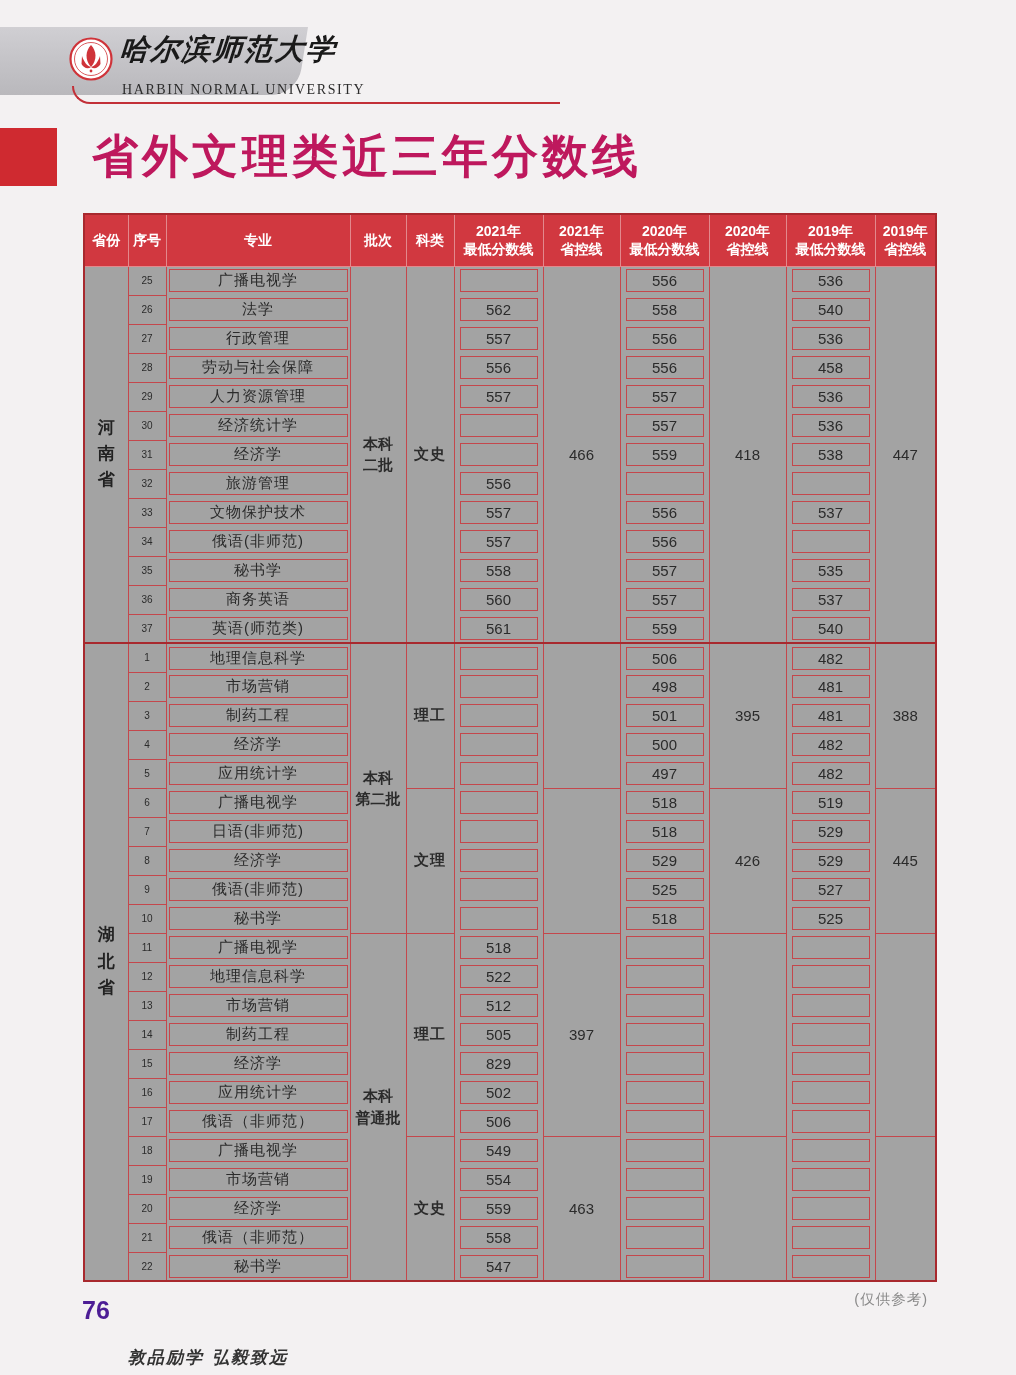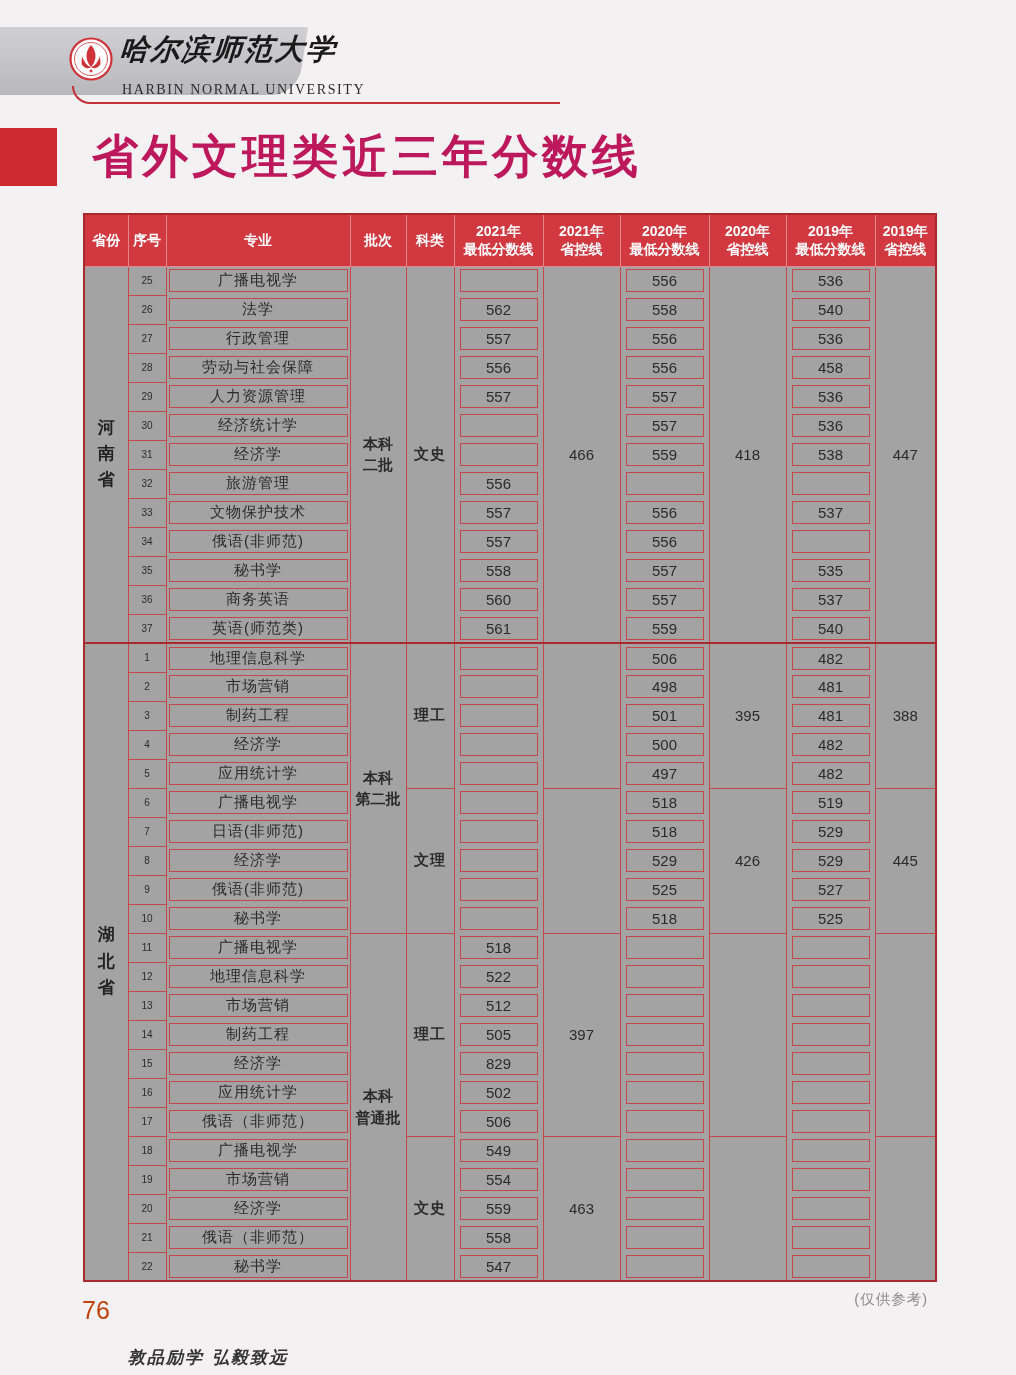--- a/index.html
+++ b/index.html
@@ -98,21 +98,21 @@
     font-size: 15px;
   }
   .major-box { margin: 0 2px; font-weight: 400; letter-spacing: 1px; }
   td.batch-cell div { font-weight: 700; font-size: 15px; line-height: 1.45; text-align: center; }
   td.cat-cell { font-weight: 700; font-size: 15px; letter-spacing: 1px; }
   td.control-cell { font-size: 15px; }
   tr.section-start td { border-top: 2.5px solid #a8292e !important; }
   
   .page-number {
     position: absolute; left: 82px; top: 1296px;
-    font-size: 25px; font-weight: 400; color: #c2410c;
+    font-size: 25px; font-weight: 700; color: #4c1d95;
   }
   .motto {
     position: absolute; left: 128px; top: 1302px;
     font-family: "DejaVu Serif", "Liberation Serif", serif;
     font-style: italic; font-weight: 700;
     font-size: 17px; color: #333; letter-spacing: 2px; margin-top: 44px;
   }
   .ref-note {
     position: absolute; right: 88px; top: 1290px;
     font-size: 14.5px; color: #8a8a8a; letter-spacing: 1px;

